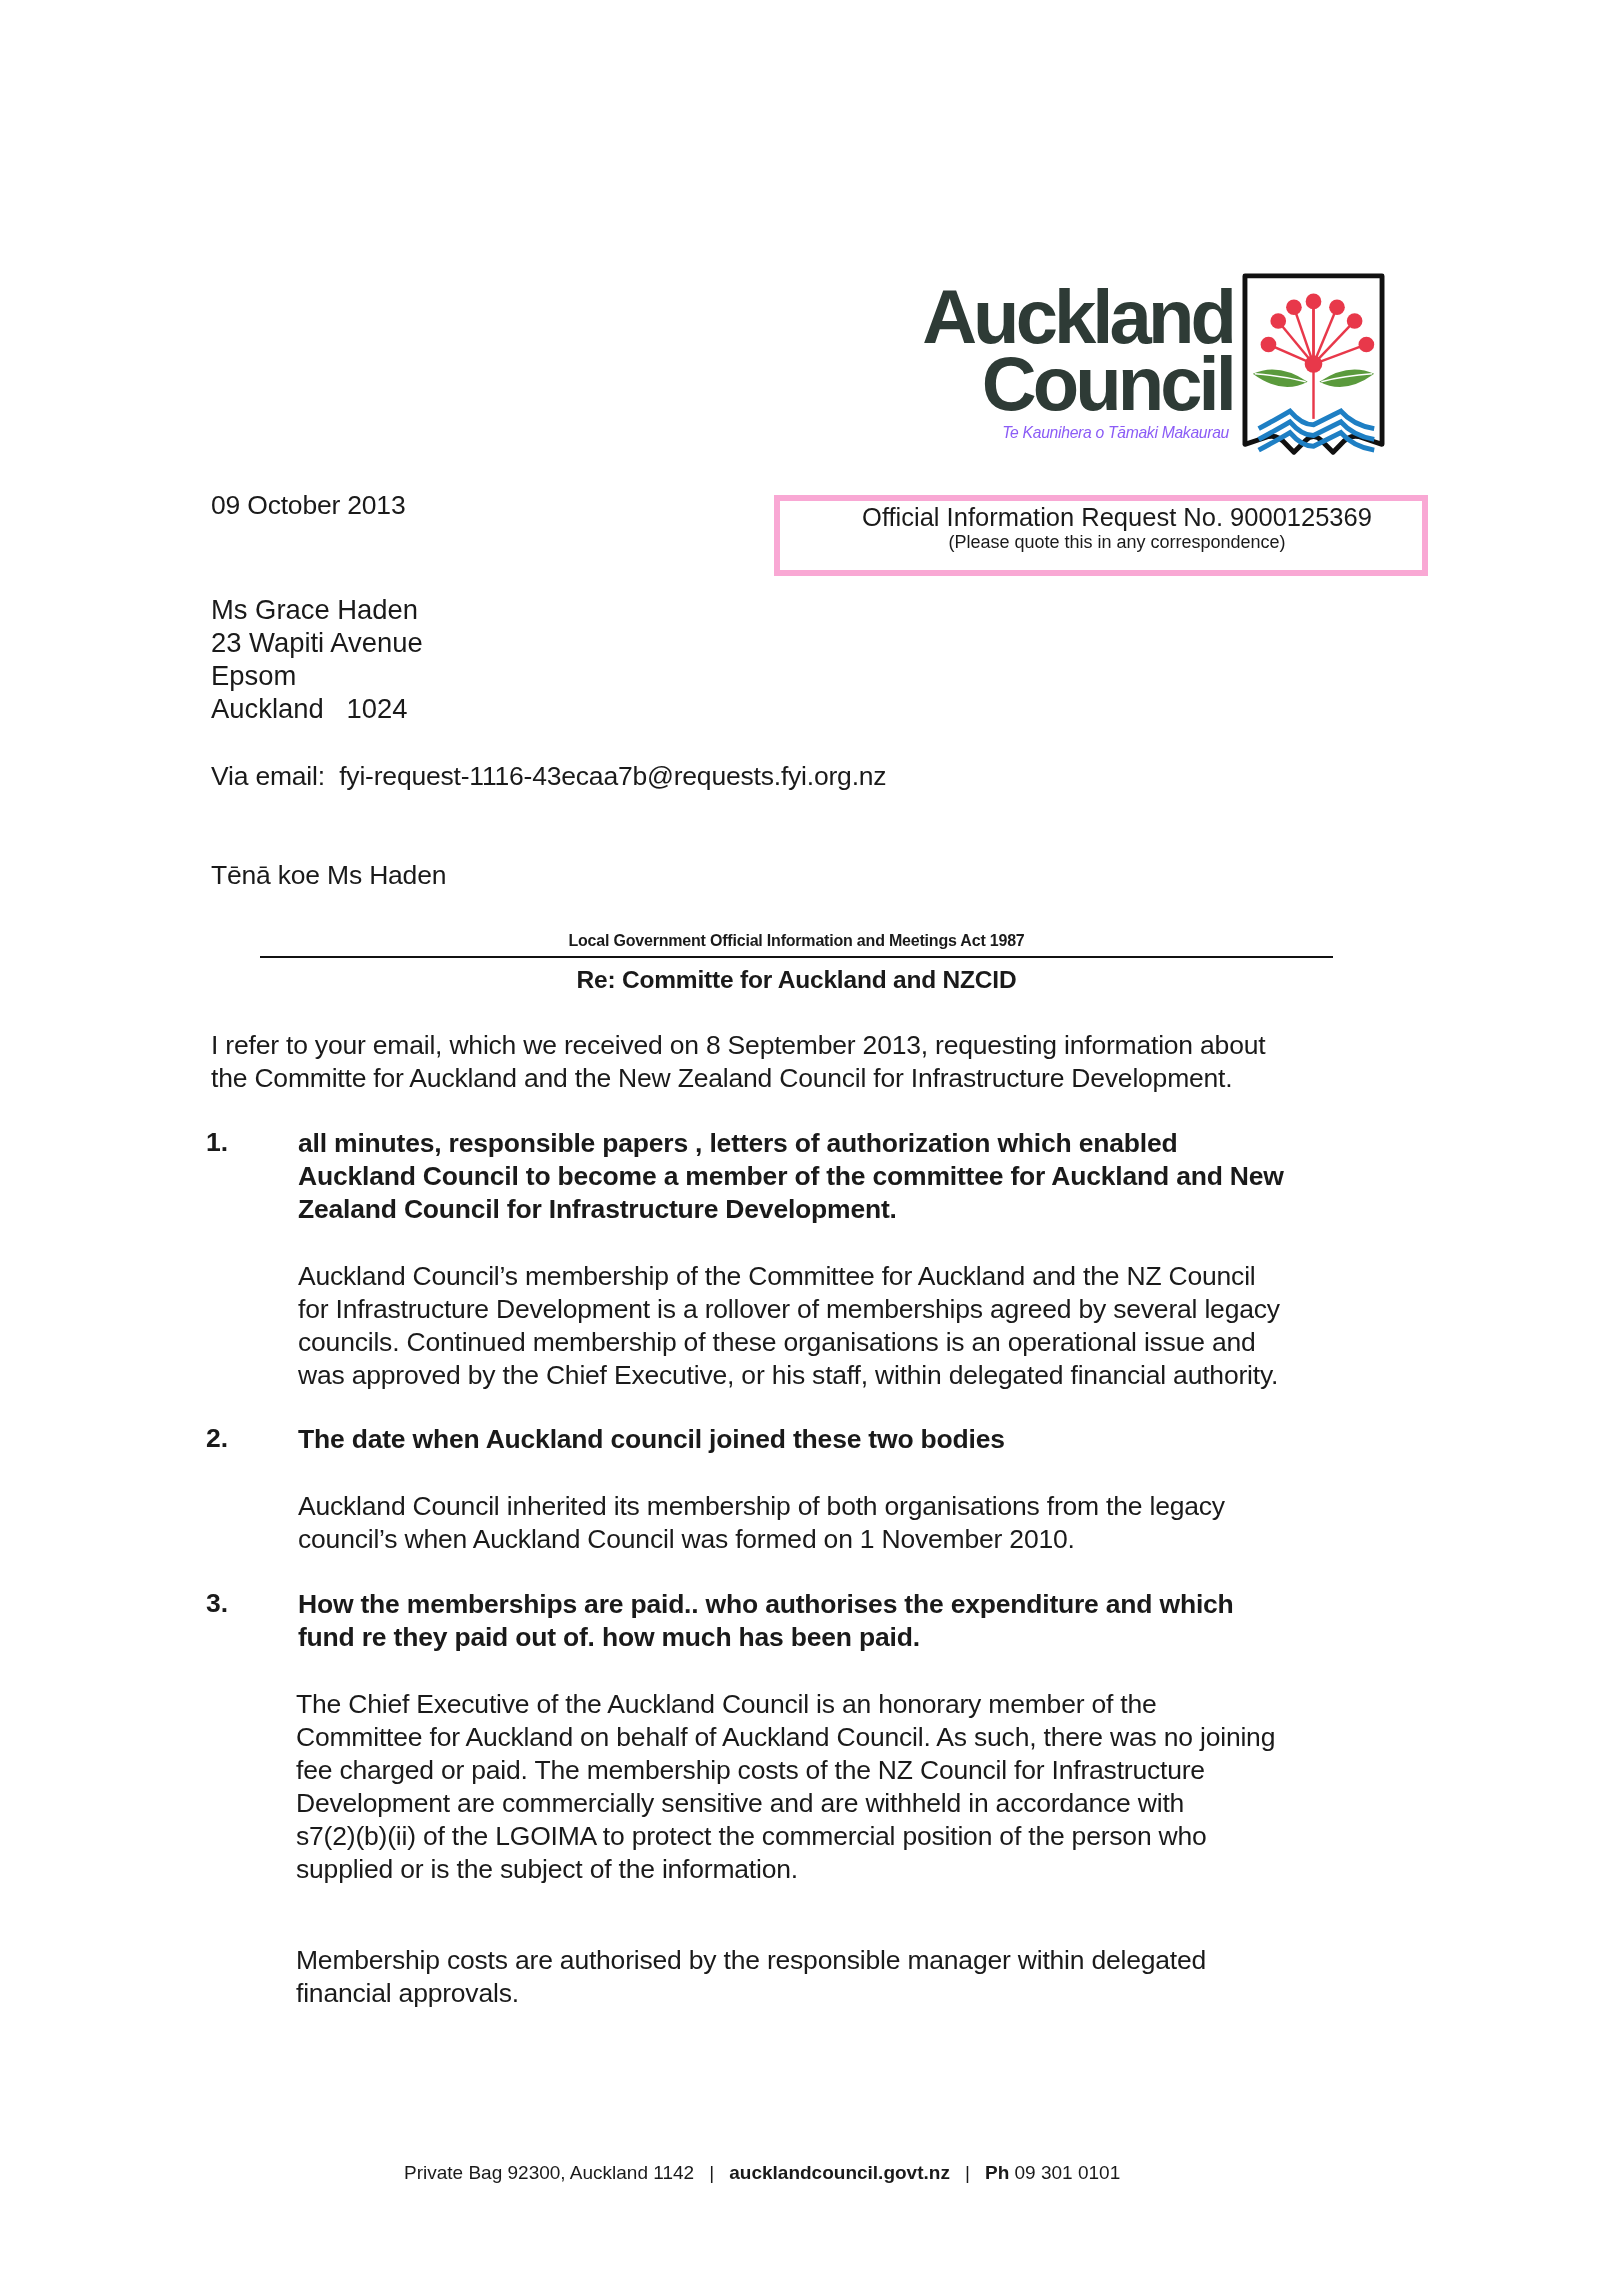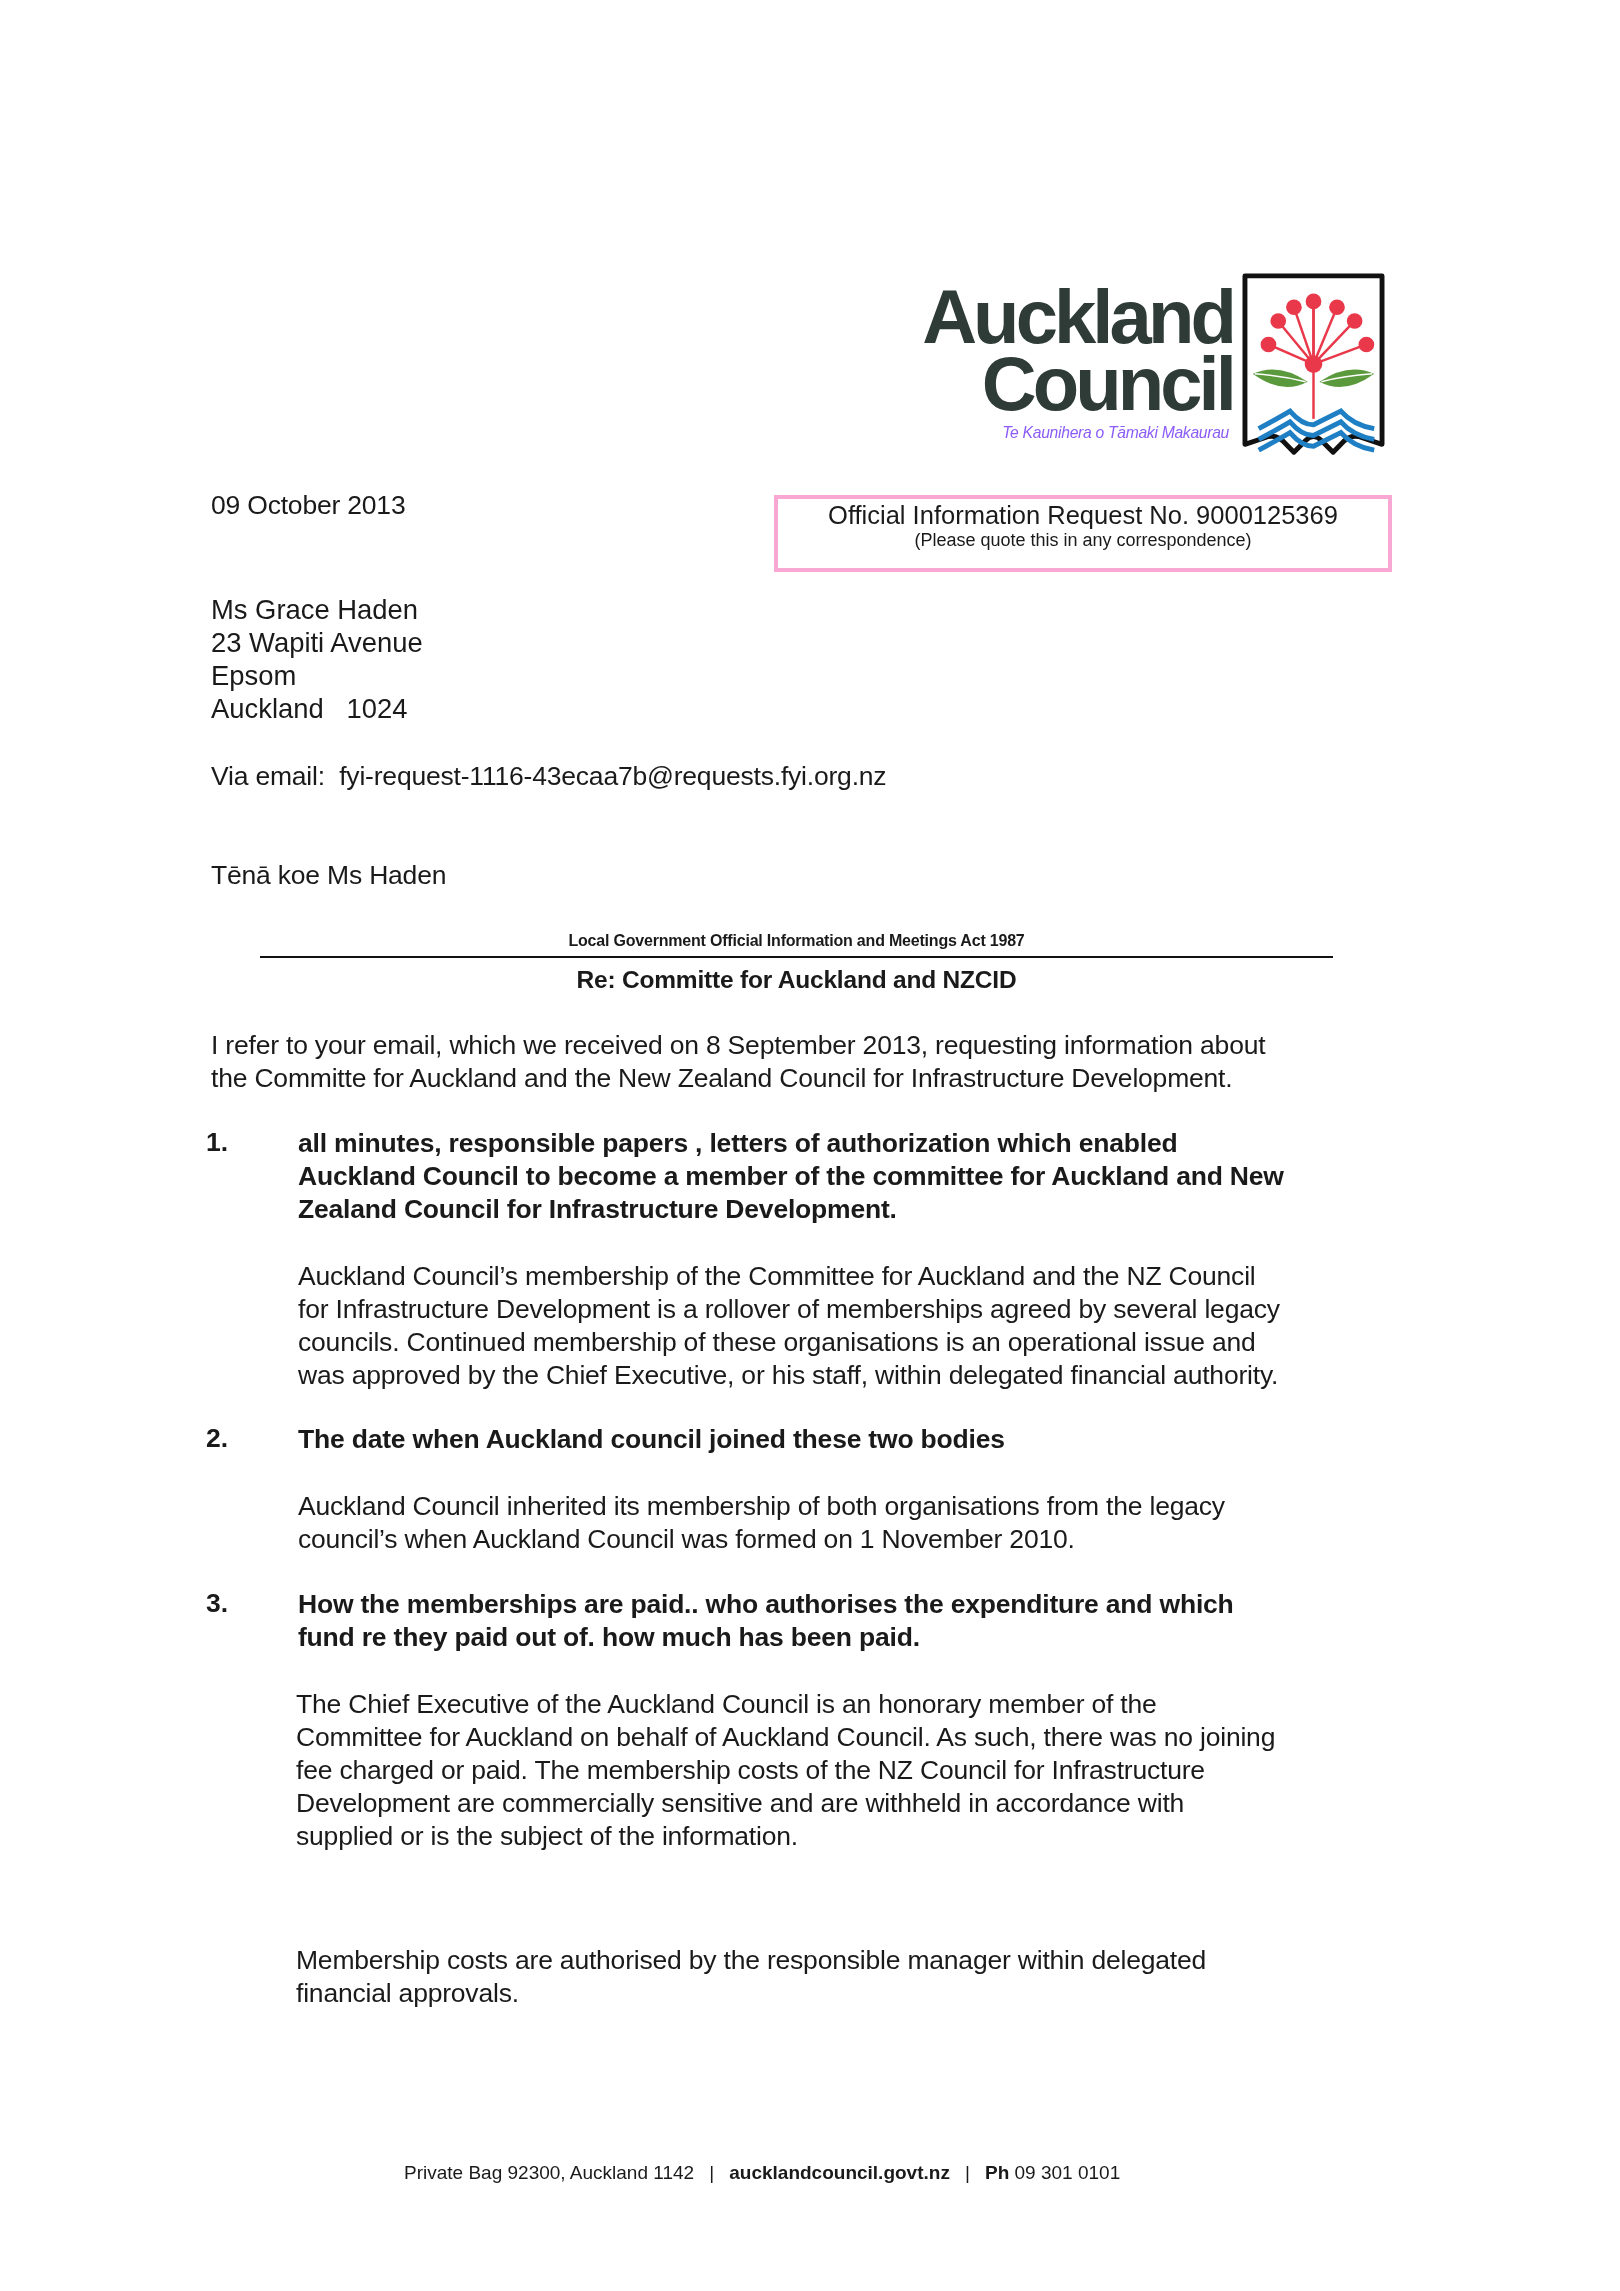--- a/index.html
+++ b/index.html
@@ -20,21 +20,21 @@
     .wm-line.l2 { margin-top: 5.9px; }
     #logo-tagline {
       left: 919px; top: 424px; width: 310px; text-align: right;
       font-style: italic; font-size: 15.7px; color: #8b5cf6; letter-spacing: -0.3px;
     }
     #logo-emblem { left: 1239px; top: 272px; width: 149px; height: 188px; }
 
     
     #oir-box {
       left: 774px; top: 495px; width: 610px; height: 69px;
-      border: 4px solid #f9a8d4; text-align: center;
+      border: 6px solid #f9a8d4; text-align: center; padding-left: 32px;
     }
     #oir-number { font-size: 25.5px; line-height: 29px; margin-top: 2px; }
     #oir-note { font-size: 18px; line-height: 21.6px; }
 
     #date { left: 211px; top: 489px; }
     #address { left: 211px; top: 593px; }
     #address div { font-size: 27.4px; line-height: 33px; }
     #via-email { left: 211px; top: 760px; }
     #greeting { left: 211px; top: 859px; }
 
@@ -162,20 +162,21 @@
 <div id="q3-num" class="abs q-num">3.</div>
 <div id="q3-text" class="abs">
   <div class="q-text txt">How the memberships are paid.. who authorises the expenditure and which</div>
   <div class="q-text txt">fund re they paid out of. how much has been paid.</div>
 </div>
 <div id="a3a" class="abs">
   <div class="answer txt">The Chief Executive of the Auckland Council is an honorary member of the</div>
   <div class="answer txt">Committee for Auckland on behalf of Auckland Council. As such, there was no joining</div>
   <div class="answer txt">fee charged or paid. The membership costs of the NZ Council for Infrastructure</div>
   <div class="answer txt">Development are commercially sensitive and are withheld in accordance with</div>
+  <div class="answer txt">s7(2)(b)(ii) of the LGOIMA to protect the commercial position of the person who</div>
   <div class="answer txt">supplied or is the subject of the information.</div>
 </div>
 <div id="a3b" class="abs">
   <div class="answer txt">Membership costs are authorised by the responsible manager within delegated</div>
   <div class="answer txt">financial approvals.</div>
 </div>
 
 <div id="footer" class="abs">
   <span>Private Bag 92300, Auckland 1142</span>
   <span class="sep">|</span>

